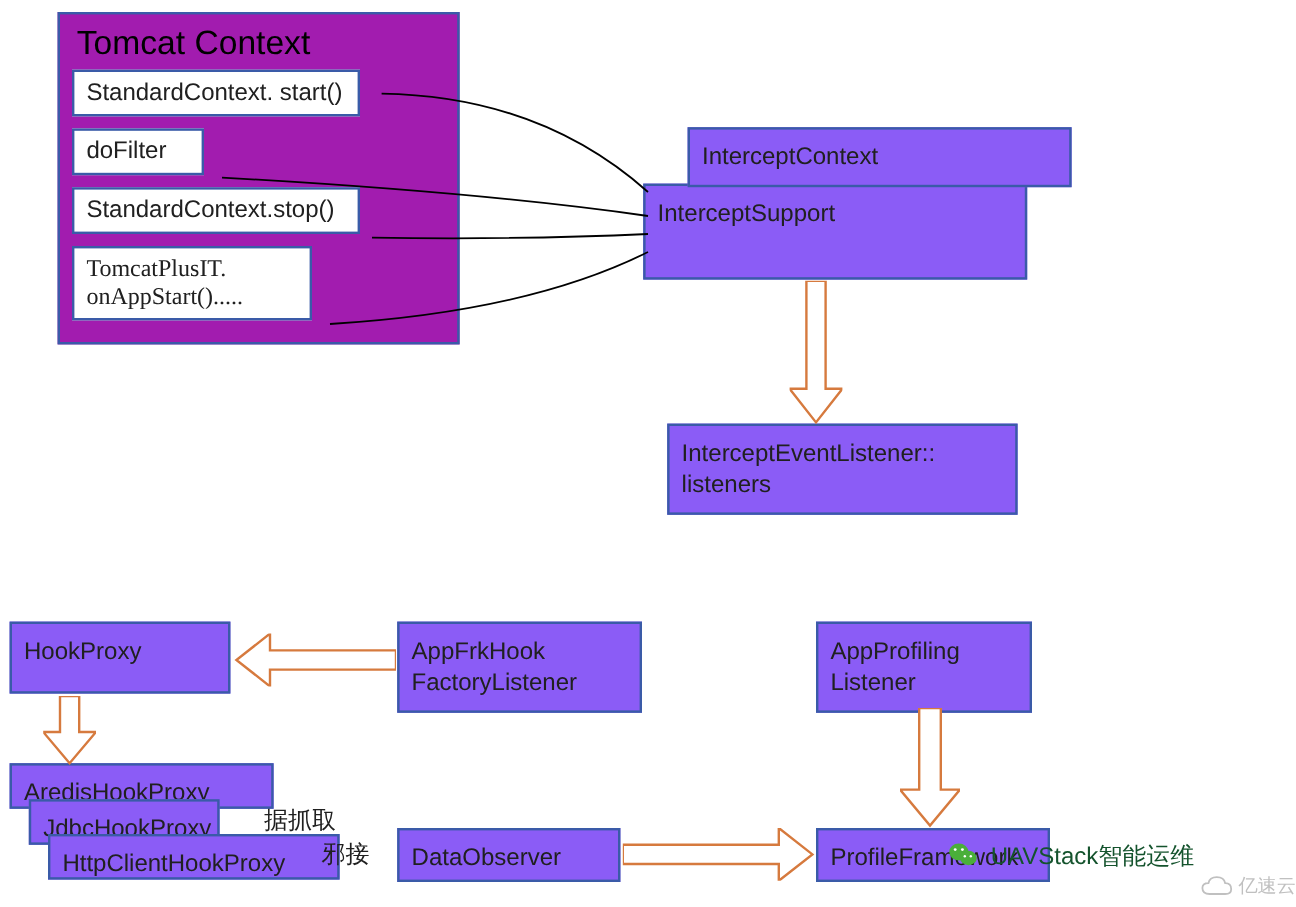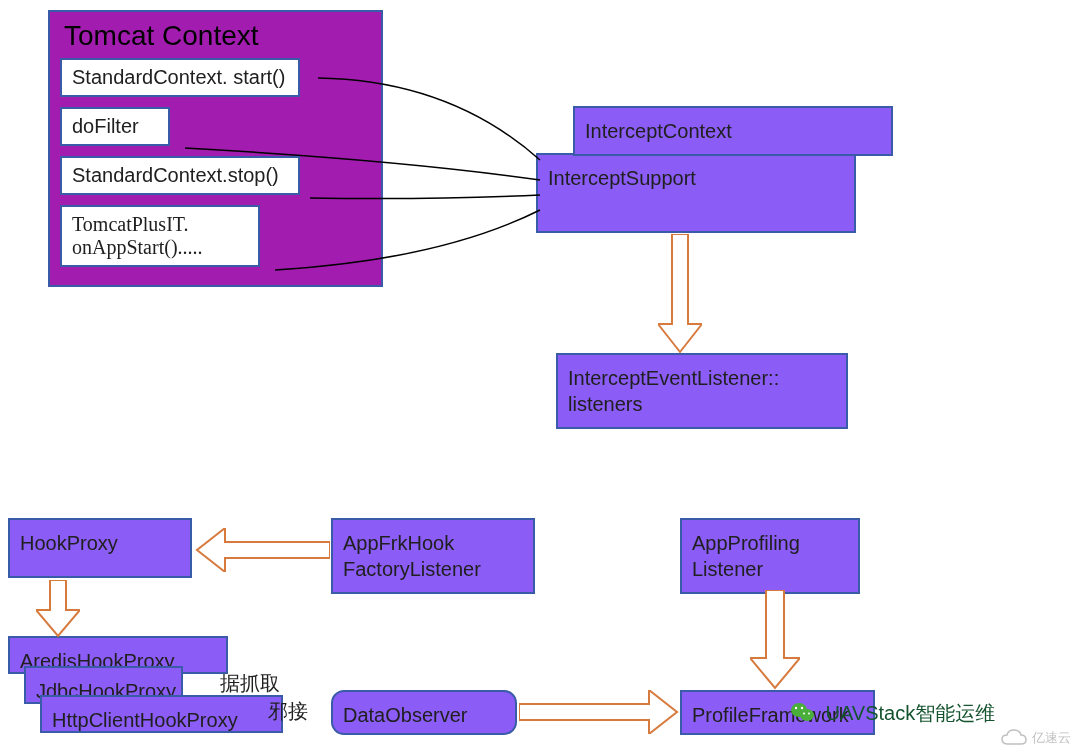--- a/index.html
+++ b/index.html
@@ -64,21 +64,21 @@
       font-weight: 500;
     }
     .watermark1 .icon {
       display: inline-block;
       vertical-align: middle;
       margin-right: 4px;
     }
     .watermark2 {
       position: absolute;
       color: #c0c0c0;
-      font-size: 13px;
+      font-size: 16px;
       display: flex;
       align-items: center;
       gap: 4px;
     }
     .cloud-icon {
       width: 28px;
       height: 20px;
     }
   </style>
 </head>
@@ -108,21 +108,21 @@
 <div class="box" style="left:680px; top:518px; width:180px; white-space:pre-line;">AppProfiling
 Listener</div>
 
 <div class="box" style="left:8px; top:636px; width:220px; height:38px;">AredisHookProxy</div>
 <div class="box" style="left:24px; top:666px; width:159px; height:38px;">JdbcHookProxy</div>
 <div class="box" style="left:40px; top:695px; width:243px; height:38px;">HttpClientHookProxy</div>
 
 <div class="annotation" style="left:220px; top:670px;">据抓取</div>
 <div class="annotation" style="left:268px; top:698px;">邪接</div>
 
-<div class="box" style="left:331px; top:690px; width:186px; height:45px;border-radius:13px;">DataObserver</div>
+<div class="box" style="left:331px; top:690px; width:186px; height:45px;">DataObserver</div>
 
 <div class="box" style="left:680px; top:690px; width:195px; height:45px;">ProfileFramework</div>
 
 <svg class="curve" style="left:0; top:0; width:1080px; height:756px;">
 
   <path d="M 318 78 Q 450 80 540 160" stroke="#000" stroke-width="1.5" fill="none"></path>
 
   <path d="M 185 148 Q 400 160 540 180" stroke="#000" stroke-width="1.5" fill="none"></path>
 
   <path d="M 310 198 Q 430 200 540 195" stroke="#000" stroke-width="1.5" fill="none"></path>

